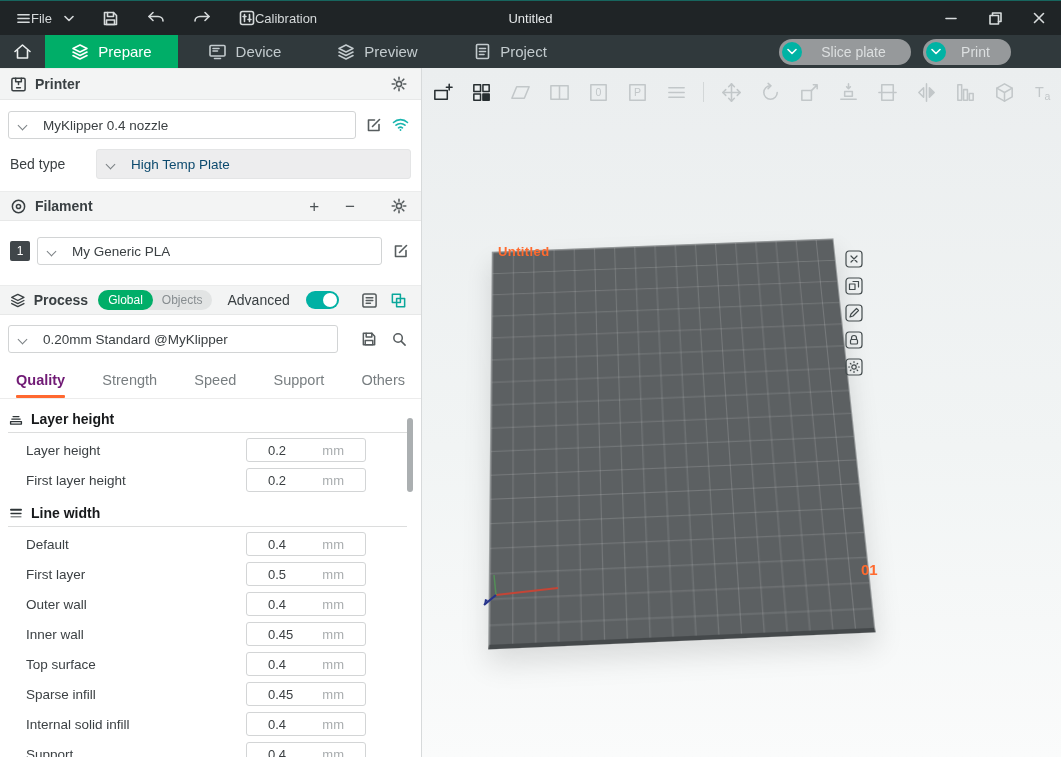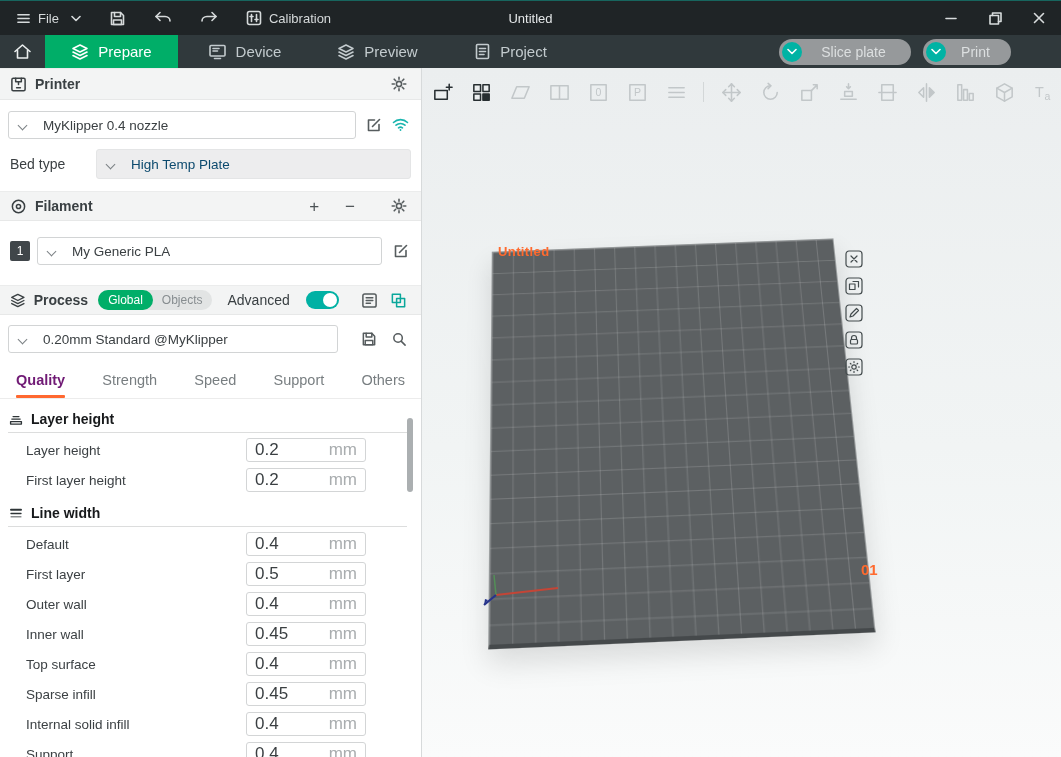--- a/index.html
+++ b/index.html
@@ -7,21 +7,21 @@
   body { font-family:"Liberation Sans", sans-serif; background:#fff; }
   .app { width:100%; height:100%; display:flex; flex-direction:column; }
   button { font-family:inherit; }
 
   svg.ic { fill:none; stroke:currentColor; stroke-width:1.6; stroke-linecap:round; stroke-linejoin:round; display:block; }
   svg.ic text { stroke:none; fill:currentColor; font-family:"Liberation Sans",sans-serif; }
 
   
   .titlebar { flex:0 0 35px; background:#1f2426; border-top:1px solid #17655e; display:flex; align-items:center; color:#dde1e2; position:relative; }
   .tb-left { display:flex; align-items:center; padding-left:10px; position:relative; z-index:2; }
-  .tb-btn { display:flex; align-items:center; gap:7px; background:none; border:none; color:#d6dadb; font-size:13px; padding:4px 6px; cursor:pointer; }
+  .tb-btn { display:flex; align-items:center; background:none; border:none; color:#d6dadb; font-size:13px; padding:4px 6px; cursor:pointer; }
   .tb-sep { width:16px; }
   .tb-title { position:absolute; left:0; right:0; text-align:center; font-size:13px; color:#e4e7e8; }
   .tb-right { margin-left:auto; display:flex; height:100%; position:relative; z-index:2; }
   .win-btn { width:44px; height:100%; display:flex; align-items:center; justify-content:center; background:none; border:none; color:#d8dcdd; cursor:pointer; }
 
   
   .tabbar { flex:0 0 33px; background:#30393c; display:flex; align-items:stretch; }
   .home-btn { width:45px; display:flex; align-items:center; justify-content:center; color:#eaeeee; background:none; border:none; cursor:pointer; }
   .tab { width:133px; display:flex; align-items:center; justify-content:center; gap:9px; color:#c3cbce; font-size:15px; cursor:pointer; }
   .tab.active { background:#00ae68; color:#fff; }
@@ -75,21 +75,21 @@
   .ptab { font-size:14.5px; color:#787e81; padding-bottom:10px; position:relative; cursor:pointer; }
   .ptab.active { color:#701a75; font-weight:bold; }
   .ptab.active:after { content:""; position:absolute; left:0; right:0; bottom:0; height:3px; background:#ff6830; border-radius:1px; }
 
   .params { flex:1; overflow:hidden; position:relative; padding-top:8px; }
   .pgroup { display:flex; align-items:center; gap:7px; margin:4px 14px 2px 8px; padding-bottom:5px; border-bottom:1px solid #dcdddd; font-size:14px; font-weight:bold; color:#17191b; }
   .pgroup.second { margin-top:10px; }
   .pgroup svg { color:#2e3437; }
   .prow { height:30px; display:flex; align-items:center; padding:0 55px 0 26px; }
   .plabel { flex:1; font-size:13.5px; color:#3c4144; }
-  .pinput { width:120px; flex:0 0 120px; height:24px; border:1px solid #d3d5d6; border-radius:3px; display:flex; align-items:center; padding:0 8px; font-size:17px; background:#fff; cursor:text; }
+  .pinput { width:120px; flex:0 0 120px; height:24px; border:1px solid #d3d5d6; border-radius:3px; display:flex; align-items:center; padding:0 21px; font-size:13px; background:#fff; cursor:text; }
   .pval { flex:1; color:#3a3f42; }
   .punit { color:#a9adaf; }
   .scroll-thumb { position:absolute; right:8px; top:19px; width:6px; height:74px; background:#abafb1; border-radius:3px; cursor:pointer; }
 
   
   .viewport { flex:1; position:relative; background:linear-gradient(180deg,#ebeeef 0%, #f1f4f4 55%, #fafbfb 100%); overflow:hidden; }
   .vtoolbar { position:absolute; top:4px; left:8px; height:40px; display:flex; align-items:center; gap:15px; }
   .vt { width:24px; height:24px; display:flex; align-items:center; justify-content:center; background:none; border:none; cursor:pointer; padding:0; }
   .vt.on { color:#272e31; } .vt.off { color:#c2c7c9; }
   .vdiv { width:1px; height:20px; background:#d3d7d8; }

